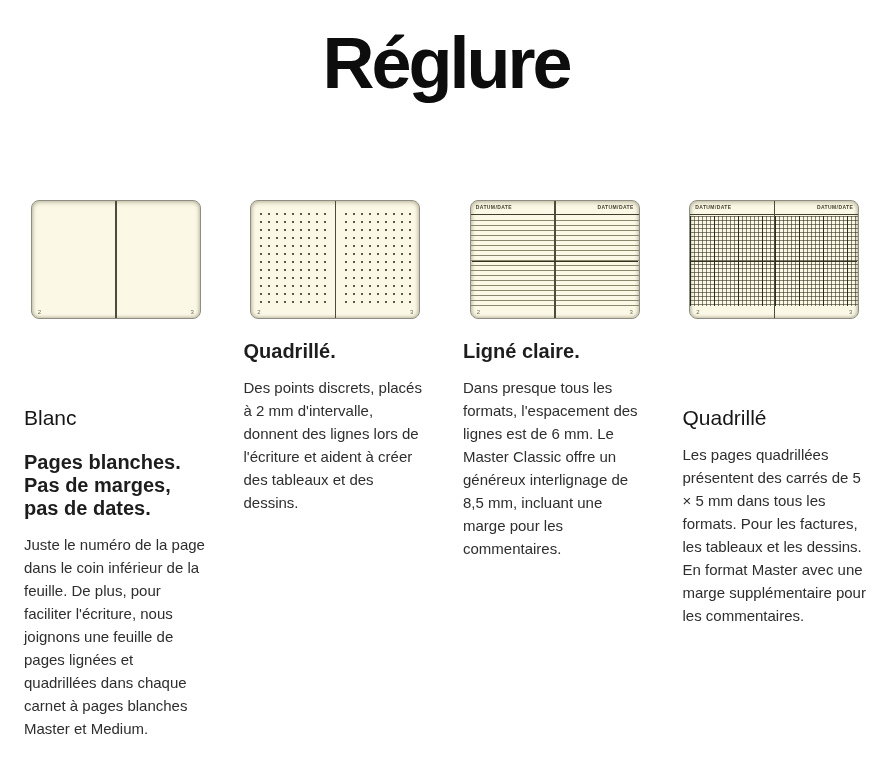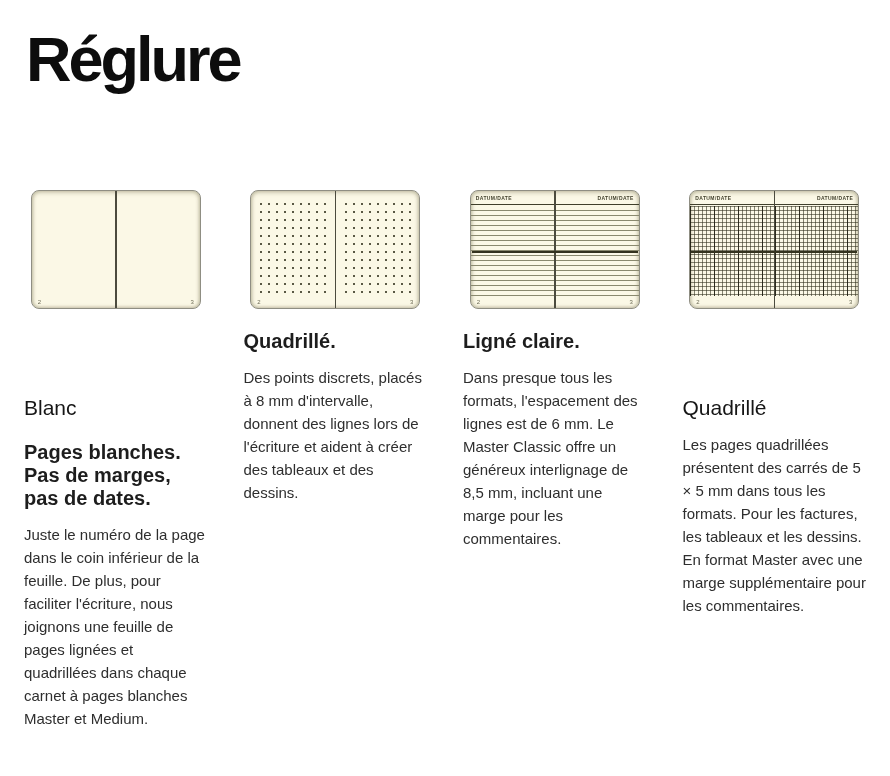--- a/index.html
+++ b/index.html
@@ -11,26 +11,27 @@
   }
   body {
     width: 890px;
     height: 776px;
     overflow: hidden;
   }
   .wrap { padding: 0 24px; }
 
   
   h1.page-title {
-    font-size: 63px;
+    font-size: 72px;
     font-weight: 700;
     letter-spacing: -3px;
     line-height: 1.05;
     margin: 26px 0 14px 2px;
     color: #0d0d0d;
+    text-align: center;
   }
 
   
   .cols {
     display: grid;
     grid-template-columns: repeat(4, 1fr);
     column-gap: 36px;
     margin-top: 98px;
   }
   .col { min-width: 0; }
@@ -183,21 +184,21 @@
             <span class="nb-pagenum pn-left">2</span>
           </div>
           <div class="nb-spine"></div>
           <div class="nb-page">
             <div class="nb-rule"></div>
             <span class="nb-pagenum pn-right">3</span>
           </div>
         </figure>
       </div>
       <h3 class="style-subheading">Quadrillé.</h3>
-      <p class="style-body">Des points discrets, placés à 8 mm d'intervalle, donnent des lignes lors de l'écriture et aident à créer des tableaux et des dessins.</p>
+      <p class="style-body">Des points discrets, placés à 2 mm d'intervalle, donnent des lignes lors de l'écriture et aident à créer des tableaux et des dessins.</p>
     </div>
 
     <div class="col">
       <div class="nbwrap">
         <figure class="notebook nb-lined has-mid" style="margin:0;">
           <div class="nb-page">
             <div class="nb-datehead">
               <span>DATUM/DATE</span>
             </div>
             <div class="nb-rule"></div>

